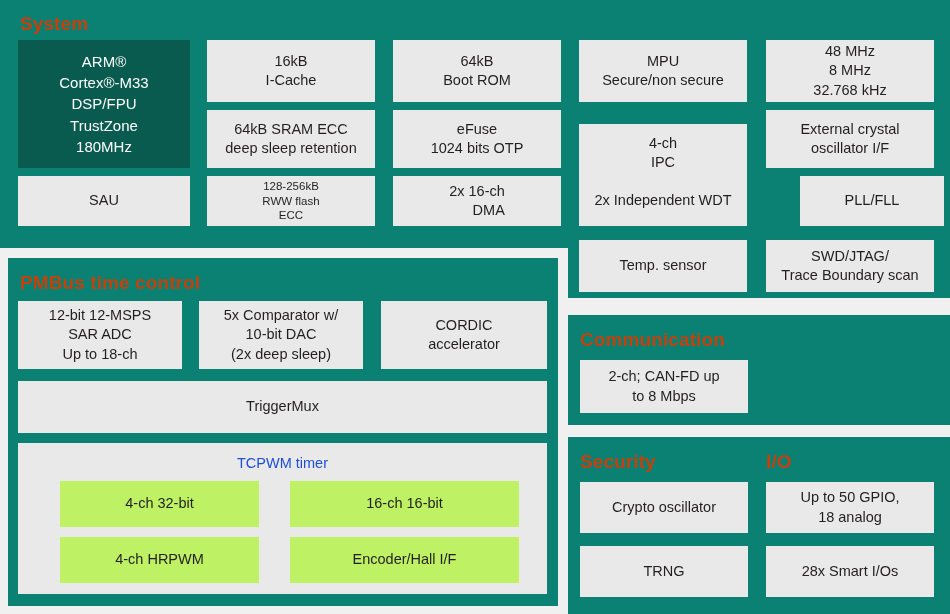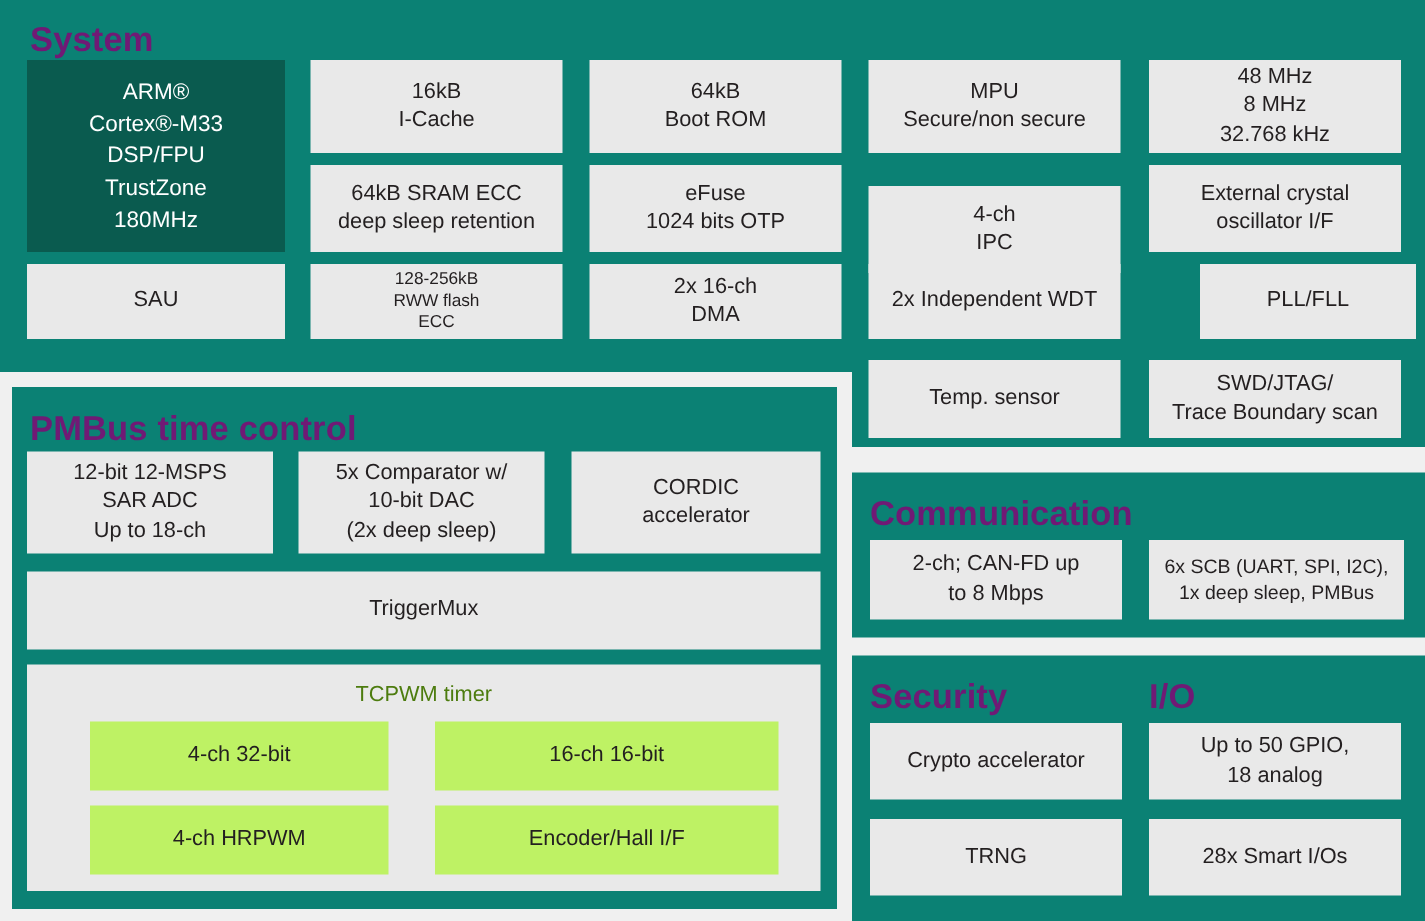--- a/index.html
+++ b/index.html
@@ -20,22 +20,22 @@
   }
 
   
   .panel {
     position: absolute;
     background: #0b8174;
     box-sizing: border-box;
   }
   .panel-title {
     position: absolute;
-    color: #701a75;
-    font-size: 23px;
+    color: #c2410c;
+    font-size: 19px;
     font-weight: bold;
     letter-spacing: 0.1px;
     white-space: nowrap;
   }
 
   
   .blk {
     position: absolute;
     box-sizing: border-box;
     background: #e9e9e9;
@@ -72,41 +72,41 @@
     position: absolute;
     box-sizing: border-box;
     background: #e9e9e9;
   }
   .group-label {
     position: absolute;
     left: 0;
     right: 0;
     text-align: center;
     font-size: 14.5px;
-    color: #4d7c0f;
+    color: #1d4ed8;
   }
 </style>
 </head>
 <body>
 
 <div id="diagram">
 
   <div class="panel" style="left:0px; top:0px; width:950px; height:248px;"></div>
   <div class="panel-title" style="left:20px; top:13px;">System</div>
 
   <div class="blk cpu" style="left:18px; top:40px; width:172px; height:128px;">ARM®<br>Cortex®-M33<br>DSP/FPU<br>TrustZone<br>180MHz</div>
   <div class="blk" style="left:18px; top:176px; width:172px; height:50px;">SAU</div>
 
   <div class="blk" style="left:207px; top:40px; width:168px; height:62px;">16kB<br>I-Cache</div>
   <div class="blk" style="left:207px; top:110px; width:168px; height:58px;">64kB SRAM ECC<br>deep sleep retention</div>
   <div class="blk small" style="left:207px; top:176px; width:168px; height:50px;">128-256kB<br>RWW flash<br>ECC</div>
 
   <div class="blk" style="left:393px; top:40px; width:168px; height:62px;">64kB<br>Boot ROM</div>
   <div class="blk" style="left:393px; top:110px; width:168px; height:58px;">eFuse<br>1024 bits OTP</div>
-  <div class="blk" style="left:393px; top:176px; width:168px; height:50px;">2x 16-ch<br>DMA</div>
+  <div class="blk" style="left:393px; top:176px; width:168px; height:50px;text-align:right;">2x 16-ch<br>DMA</div>
 
   <div class="blk" style="left:579px; top:40px; width:168px; height:62px;">MPU<br>Secure/non secure</div>
   <div class="blk" style="left:579px; top:124px; width:168px; height:58px;">4-ch<br>IPC</div>
   <div class="blk" style="left:579px; top:176px; width:168px; height:50px;">2x Independent WDT</div>
 
   <div class="blk" style="left:766px; top:40px; width:168px; height:62px;">48 MHz<br>8 MHz<br>32.768 kHz</div>
   <div class="blk" style="left:766px; top:110px; width:168px; height:58px;">External crystal<br>oscillator I/F</div>
   <div class="blk" style="left:800px; top:176px; width:144px; height:50px;">PLL/FLL</div>
 
   <div class="panel" style="left:568px; top:248px; width:382px; height:50px;"></div>
@@ -127,25 +127,24 @@
 
   <div class="blk sub" style="left:60px; top:481px; width:199px; height:46px;">4-ch 32-bit</div>
   <div class="blk sub" style="left:290px; top:481px; width:229px; height:46px;">16-ch 16-bit</div>
   <div class="blk sub" style="left:60px; top:537px; width:199px; height:46px;">4-ch HRPWM</div>
   <div class="blk sub" style="left:290px; top:537px; width:229px; height:46px;">Encoder/Hall I/F</div>
 
   <div class="panel" style="left:568px; top:315px; width:382px; height:110px;"></div>
   <div class="panel-title" style="left:580px; top:329px;">Communication</div>
 
   <div class="blk" style="left:580px; top:360px; width:168px; height:53px;">2-ch; CAN-FD up<br>to 8 Mbps</div>
-  <div class="blk mid" style="left:766px; top:360px; width:170px; height:53px;">6x SCB (UART, SPI, I2C),<br>1x deep sleep, PMBus</div>
 
   <div class="panel" style="left:568px; top:437px; width:382px; height:177px;"></div>
   <div class="panel-title" style="left:580px; top:451px;">Security</div>
   <div class="panel-title" style="left:766px; top:451px;">I/O</div>
 
-  <div class="blk" style="left:580px; top:482px; width:168px; height:51px;">Crypto accelerator</div>
+  <div class="blk" style="left:580px; top:482px; width:168px; height:51px;">Crypto oscillator</div>
   <div class="blk" style="left:580px; top:546px; width:168px; height:51px;">TRNG</div>
 
   <div class="blk" style="left:766px; top:482px; width:168px; height:51px;">Up to 50 GPIO,<br>18 analog</div>
   <div class="blk" style="left:766px; top:546px; width:168px; height:51px;">28x Smart I/Os</div>
 
 </div>
 
 </body></html>

